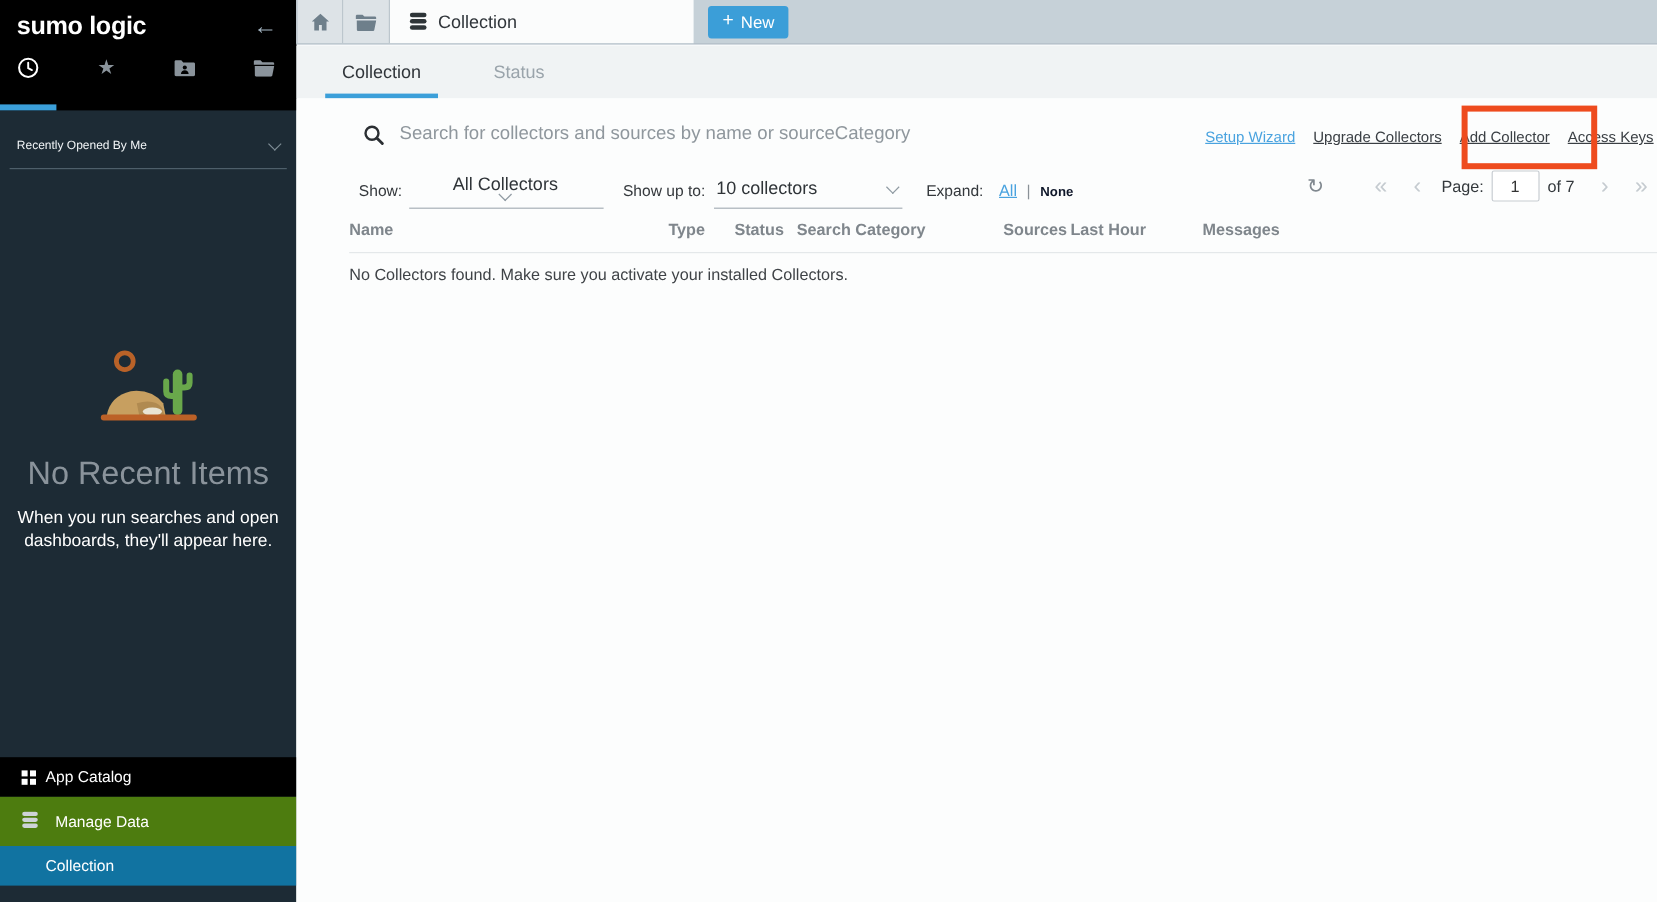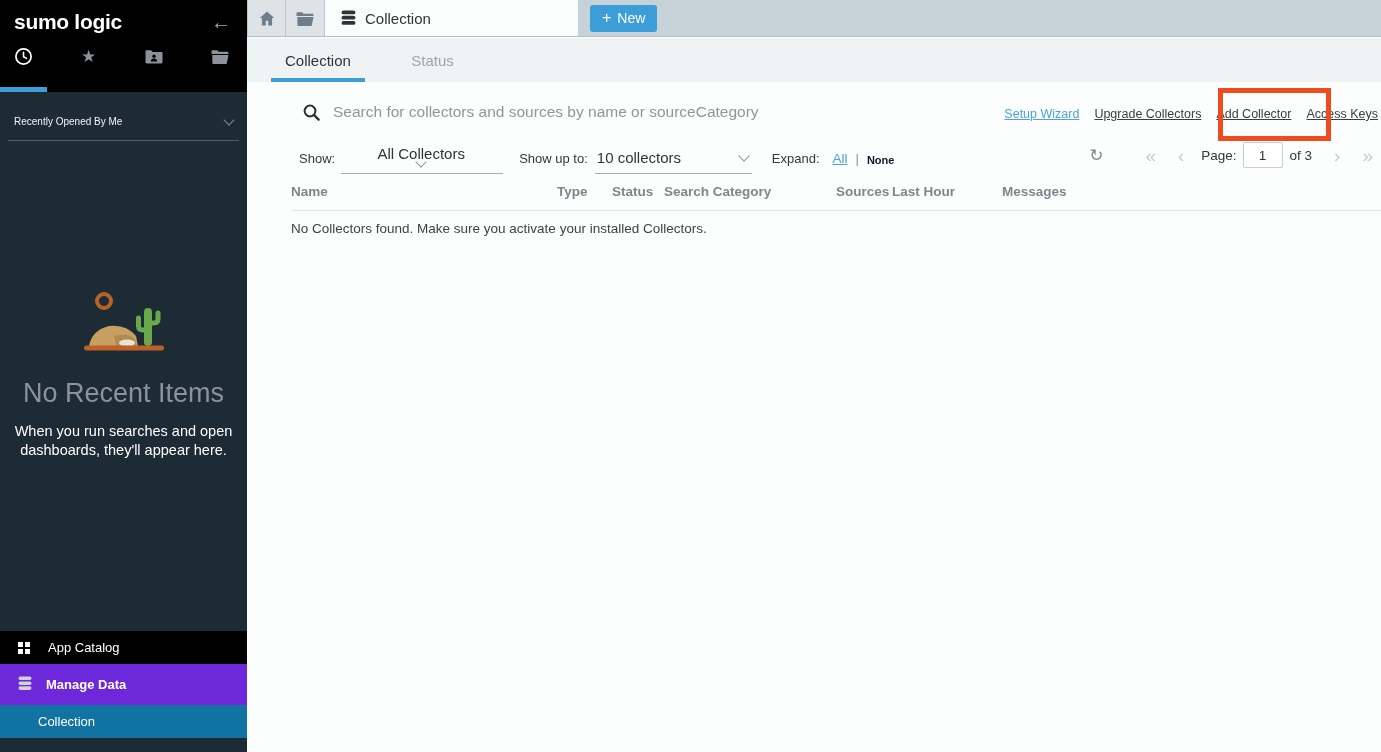--- a/index.html
+++ b/index.html
@@ -21,22 +21,22 @@
     color:#f2f5f7; font-size:10px; display:flex; align-items:center; justify-content:space-between; cursor:pointer; }
   .chev-down { width:8px; height:8px; border-right:1.6px solid #7f8d96; border-bottom:1.6px solid #7f8d96;
     transform:rotate(45deg); margin-top:-4px; }
 
   .empty-state { position:absolute; top:288px; left:0; width:247px; text-align:center; }
   .empty-title { margin-top:22px; font-size:27px; color:#8a939b; }
   .empty-sub { margin-top:13px; font-size:14.5px; line-height:19px; color:#ffffff; }
 
   .side-nav { position:absolute; left:0; bottom:14px; width:247px; }
   .nav-item { display:flex; align-items:center; color:#fff; font-size:13px; cursor:pointer; }
-  .nav-app { height:33px; background:#000; padding-left:18px; gap:18px; }
-  .nav-manage { height:41px; background:#6d28d9; padding-left:18px; gap:14px;font-weight:bold; }
+  .nav-app { height:33px; background:#000; padding-left:18px; gap:8px; }
+  .nav-manage { height:41px; background:#4d7c0f; padding-left:18px; gap:14px; }
   .nav-collection { height:33px; background:#1173a1; padding-left:38px; }
   .grid-icon { display:grid; grid-template-columns:5px 5px; grid-template-rows:5px 5px; gap:2px; }
   .grid-icon span { background:#fff; }
 
   
   .tabstrip { position:absolute; left:247px; top:0; width:1134px; height:37px; background:#c6d1d8;
     border-bottom:1px solid #b3bfc7; display:flex; align-items:stretch; }
   .strip-btn { width:39px; display:flex; align-items:center; justify-content:center; background:#dde3e7;
     border-right:1px solid #bcc6cd; cursor:pointer; }
   .strip-btn:first-child { border-left:1px solid #bcc6cd; }
@@ -237,21 +237,21 @@
     <span class="filter-label expand-pipe" style="margin-left:8px;">|</span>
     <span class="filter-label expand-none" style="margin-left:8px;">None</span>
   </div>
 
   <div class="pagination">
     <span class="refresh">↻</span>
     <span class="pg-glyph">«</span>
     <span class="pg-glyph" style="margin-left:22px;">‹</span>
     <span style="margin-left:17px;">Page:</span>
     <input class="page-input" type="text" value="1" style="">
-    <span>of 3</span>
+    <span>of 7</span>
     <span class="pg-glyph" style="margin-left:22px;">›</span>
     <span class="pg-glyph" style="margin-left:22px;">»</span>
   </div>
 
   <div class="table-header">
     <span>Name</span>
     <span>Type</span>
     <span>Status</span>
     <span>Search Category</span>
     <span>Sources</span>

